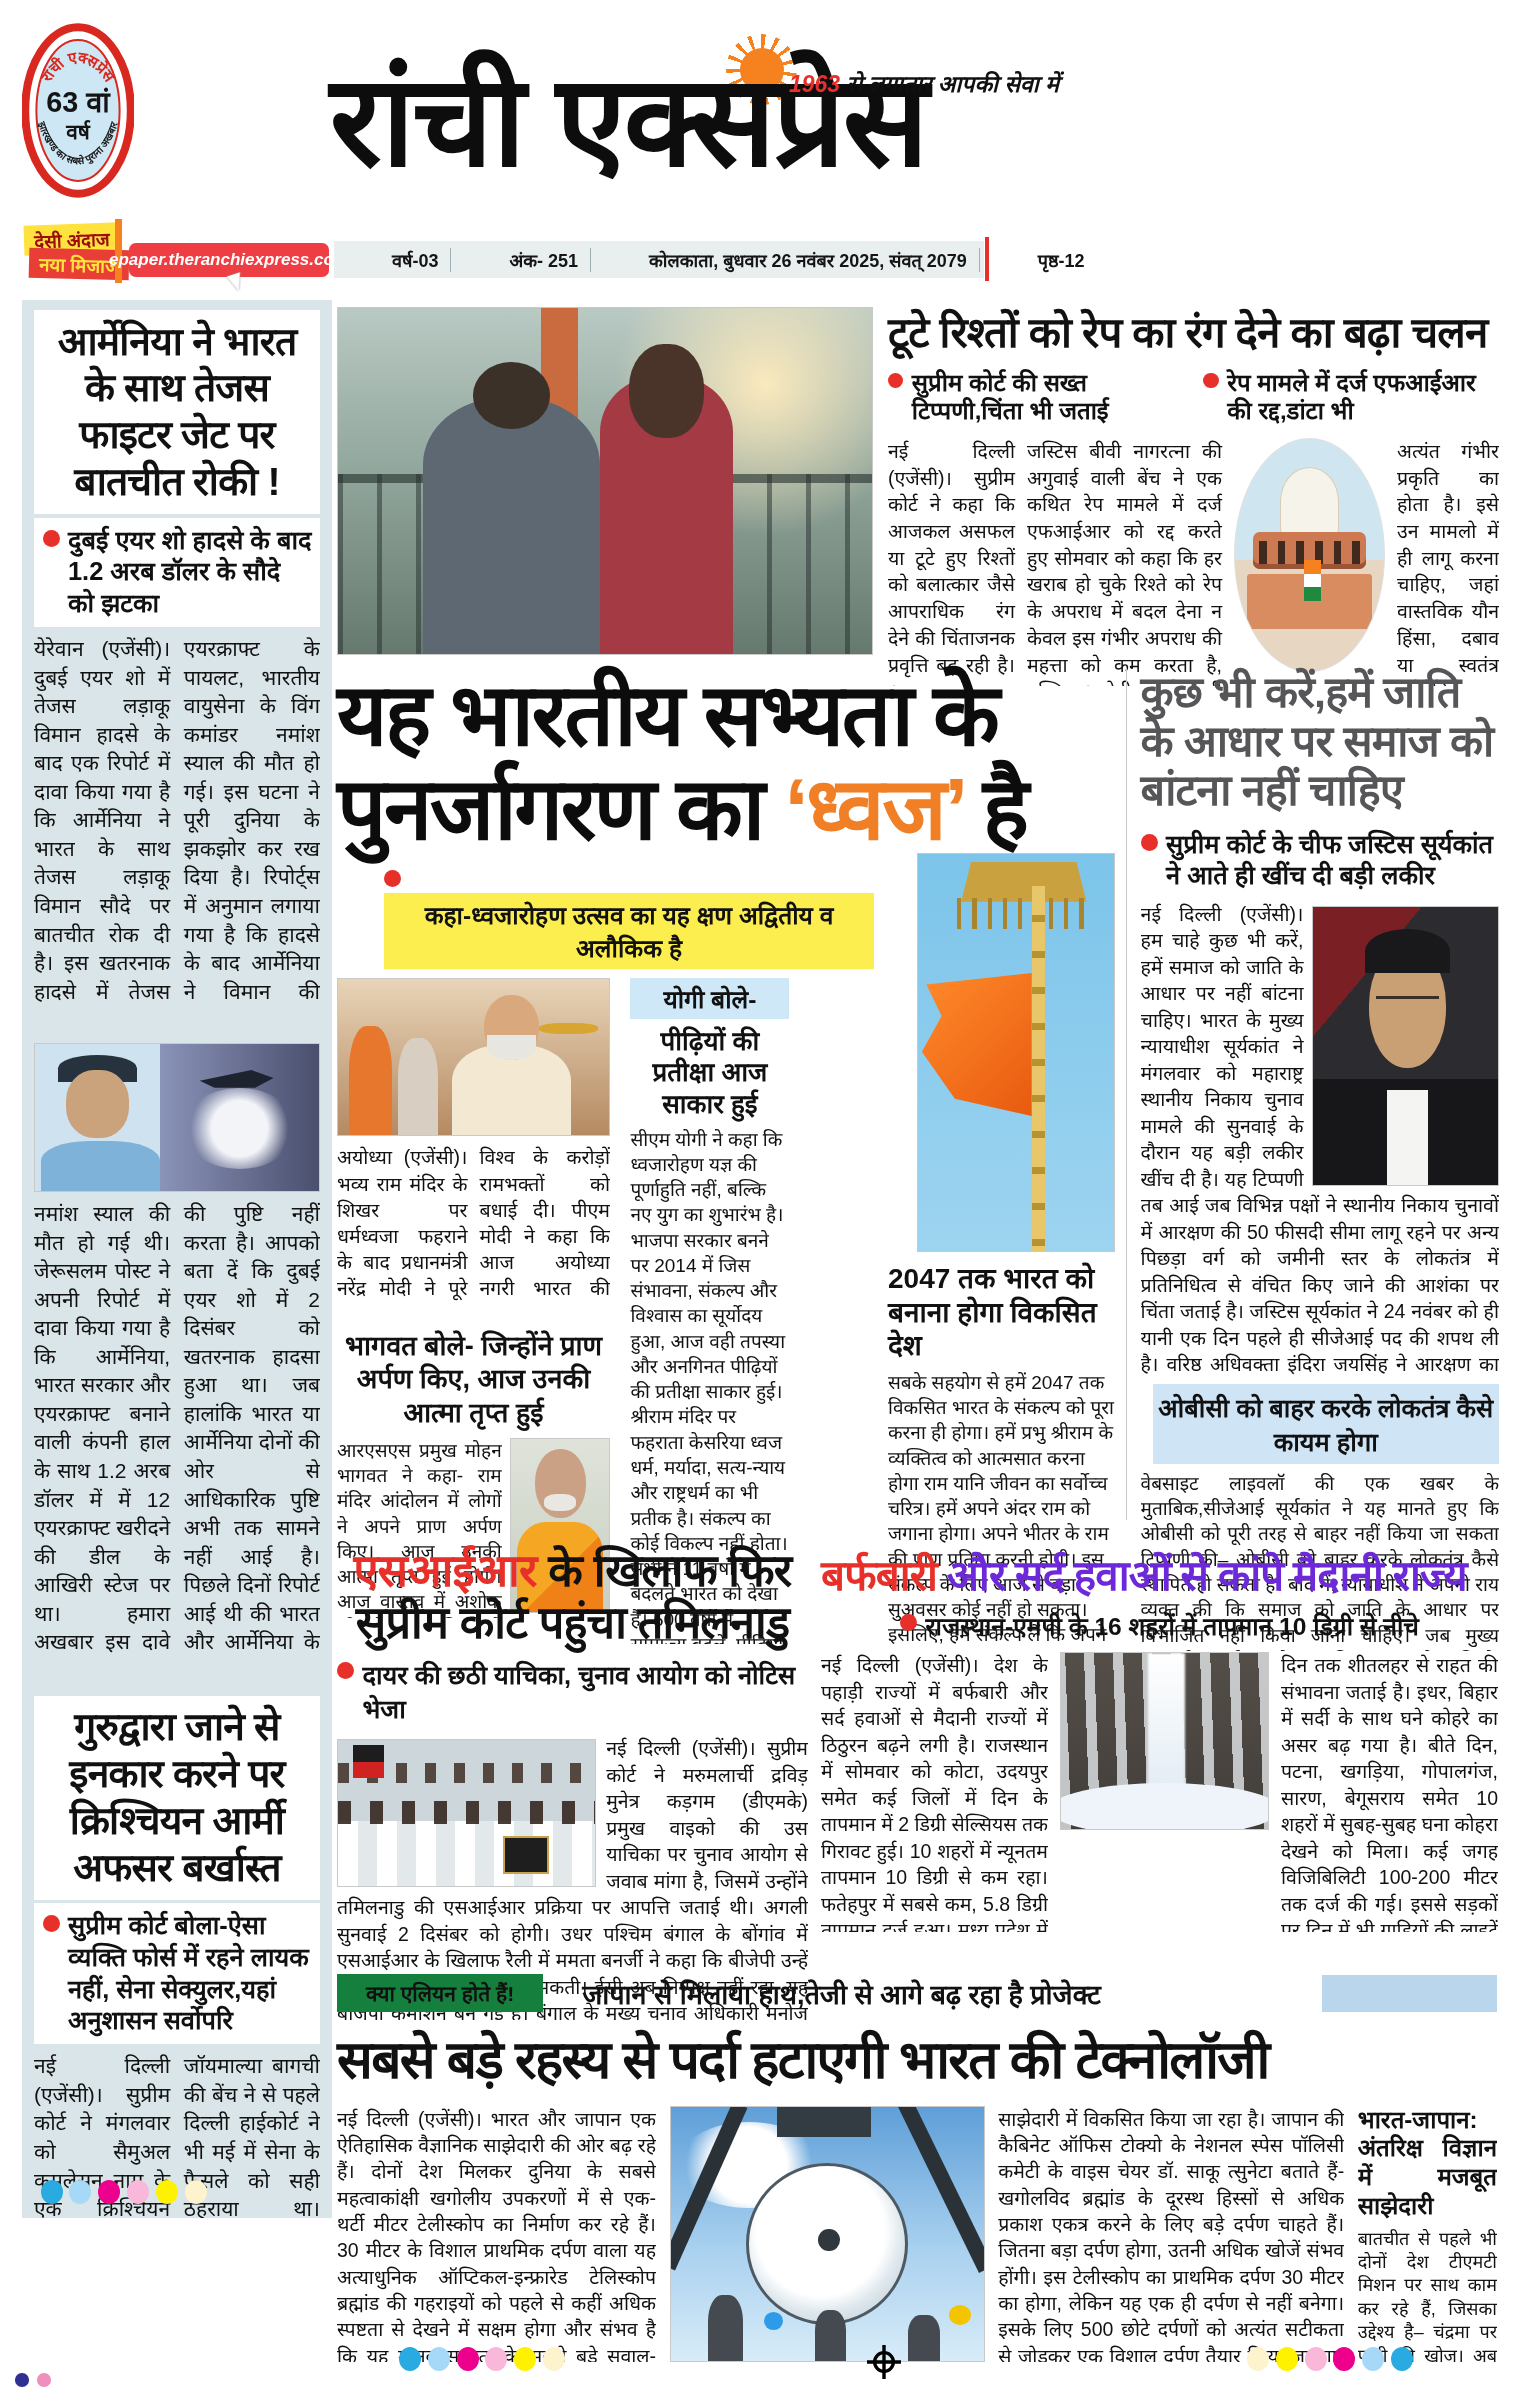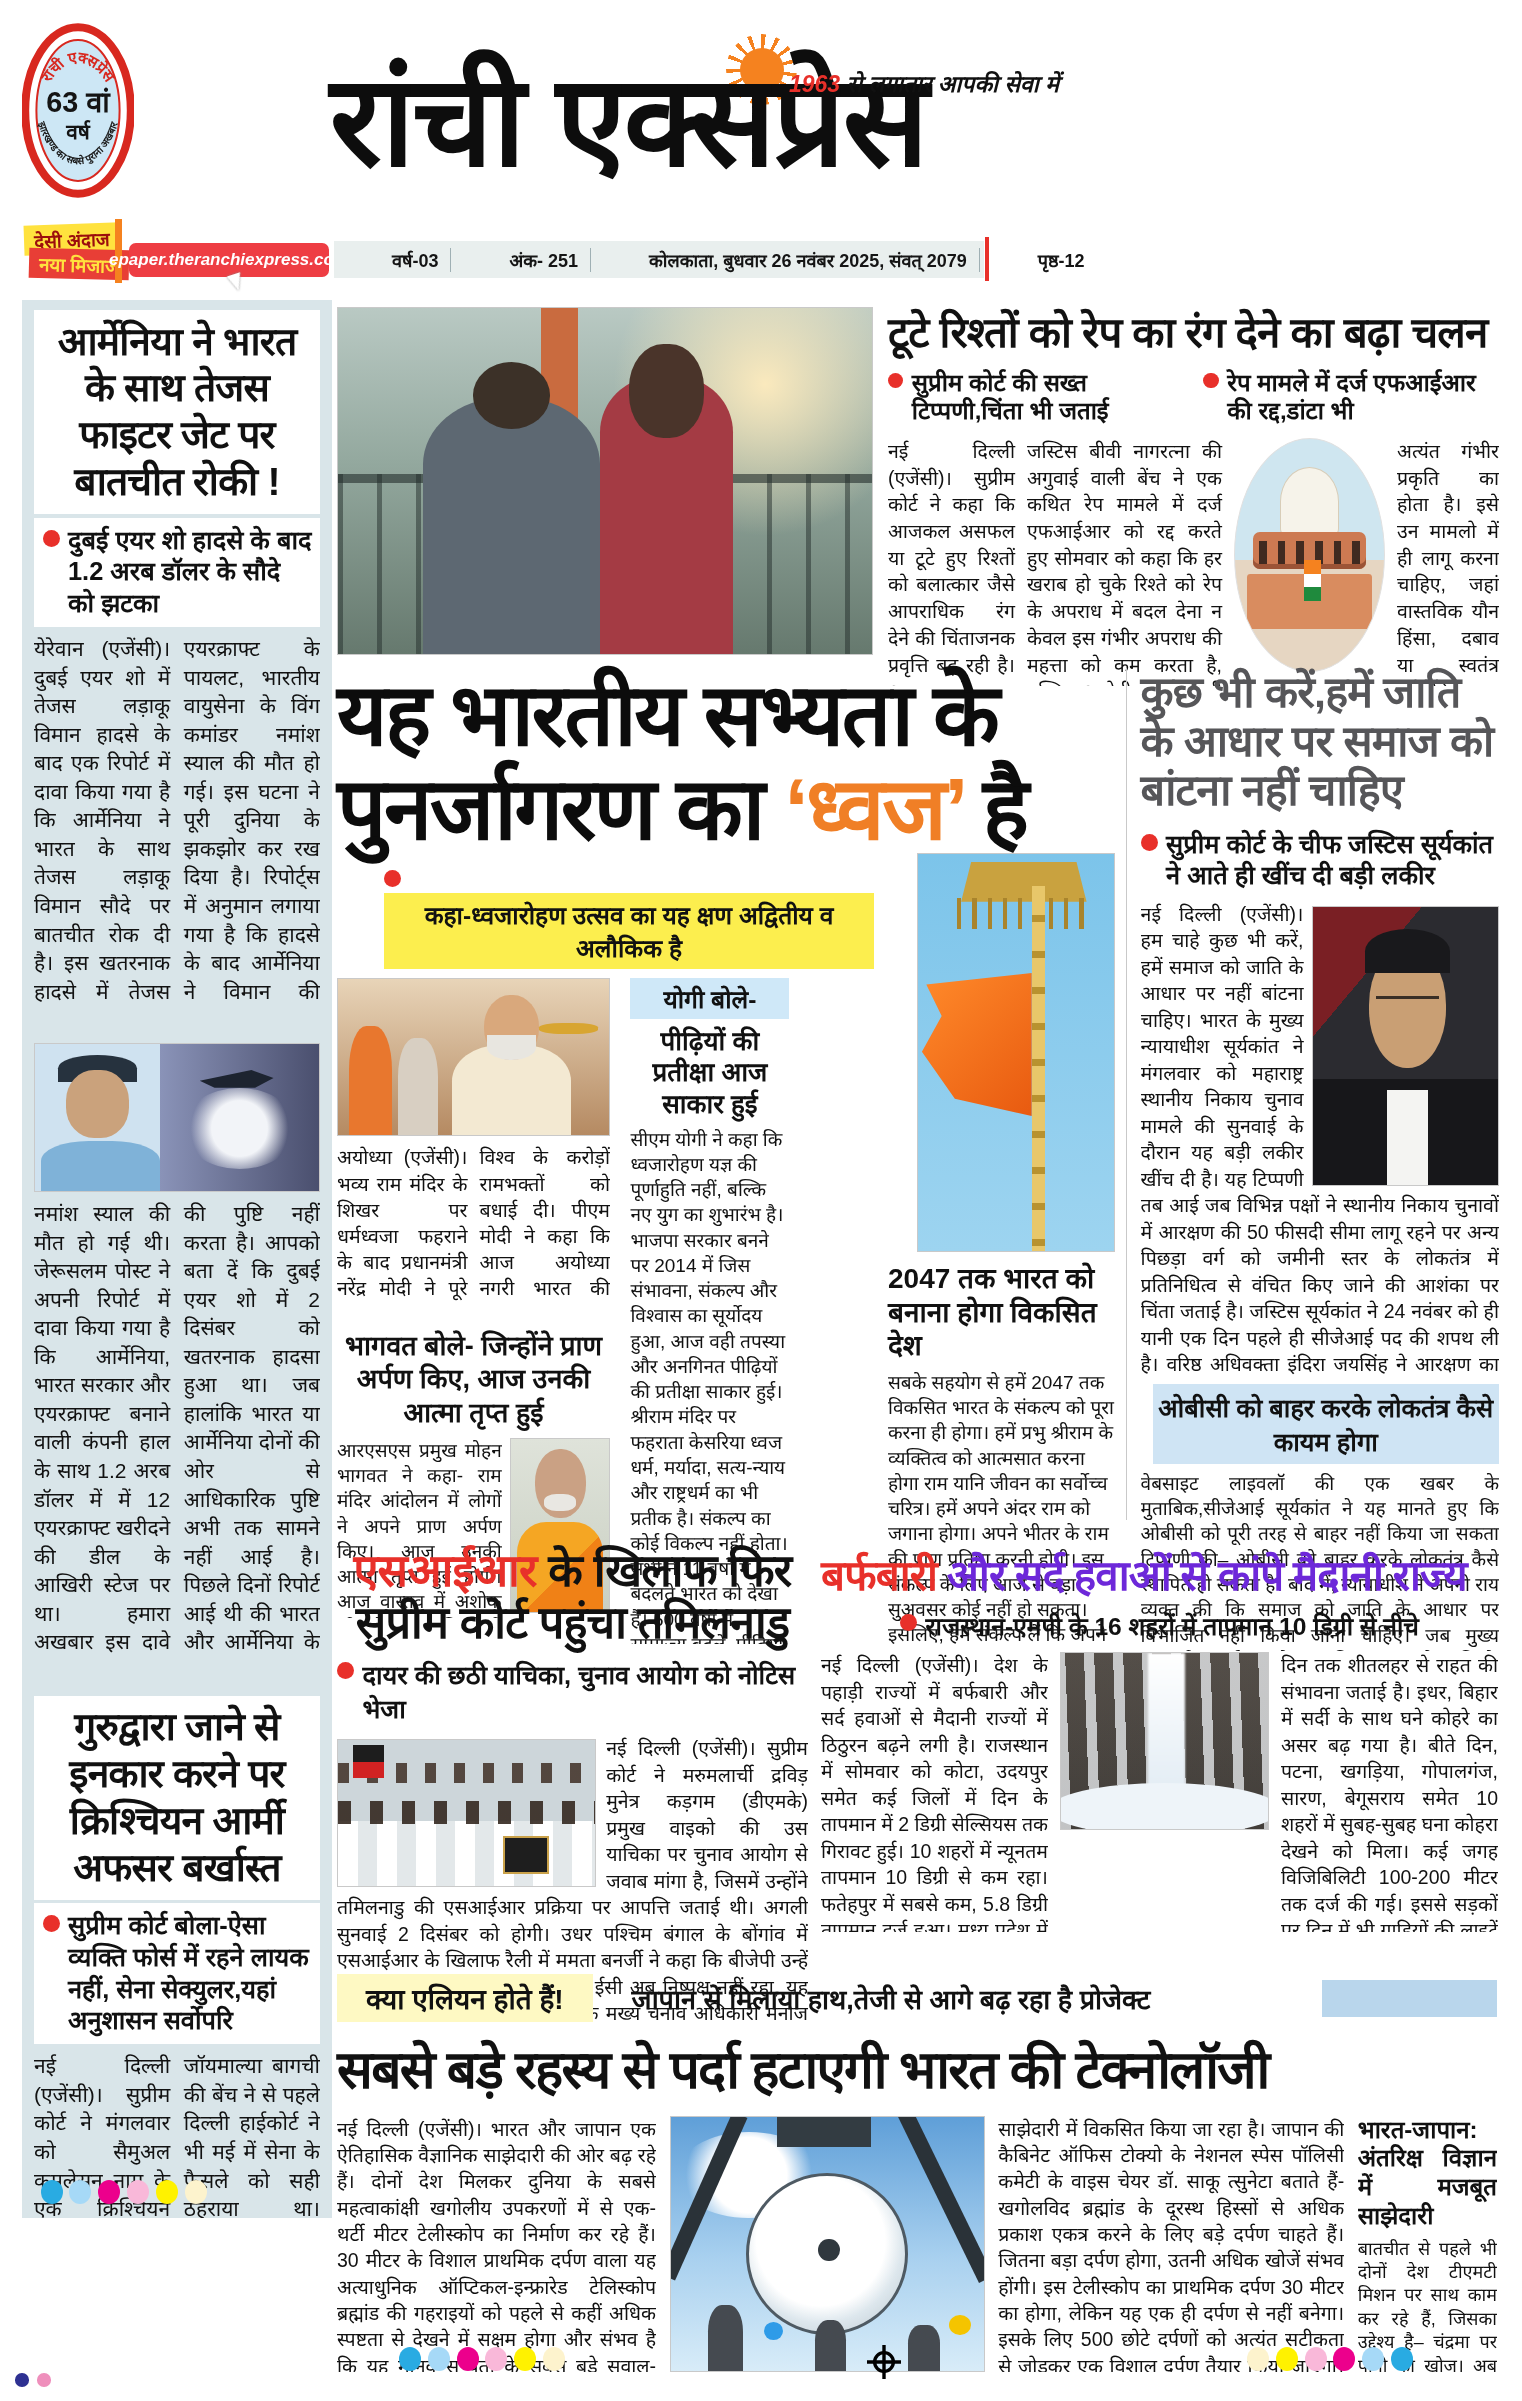--- a/index.html
+++ b/index.html
@@ -226,21 +226,21 @@
   .w-bullet { display:flex; justify-content:center; margin-top:6.8px; font-size:24.6px; font-weight:900; }
   .w-strip { background:#fcee4e; font-size:24.6px; font-weight:900; text-align:center; padding:5.1px 1.7px; margin-top:5.1px; }
   .w-cols { display:flex; gap:12px; margin-top:10.2px; }
   .w-col { font-size:19.5px; line-height:1.36; height:280px; overflow:hidden; text-align:justify; }
   .wc1 { width:227px; } .wc2 { flex:1; }
   .photo-ice.main { width:209px; height:178px; flex:0 0 209px; }
 
   
   .bottom { position:absolute; left:337px; top:1974px; width:1160px; }
   .b-strip { display:flex; align-items:center; gap:39px; }
-  .alien-label { background:#fef9c3; font-size:28px; font-weight:900; padding:5.1px 29px; }
+  .alien-label { background:#15803d; font-size:21px; font-weight:900; padding:5.1px 29px; }
   .japan-label { font-size:27px; font-weight:900; }
   .bluebox { width:175px; height:37px; background:#b9d6ec; margin-left:auto; }
   .b-h { font-size:53px; font-weight:900; letter-spacing:-1.7px; margin-top:8.5px; white-space:nowrap; }
   .b-cols { display:flex; gap:13.6px; margin-top:12px; }
   .b-col { font-size:19.5px; line-height:1.35; height:256px; overflow:hidden; text-align:justify; }
   .bc1 { width:319px; } .bc2 { width:346px; } .bc3 { flex:1; }
   .photo-telescope.main { width:315px; height:256px; flex:0 0 315px; }
   .b-sub-h { font-size:24px; font-weight:900; line-height:1.2; }
   .b-sub-body { font-size:18px; line-height:1.3; margin-top:6.8px; height:212px; overflow:hidden; }
 

